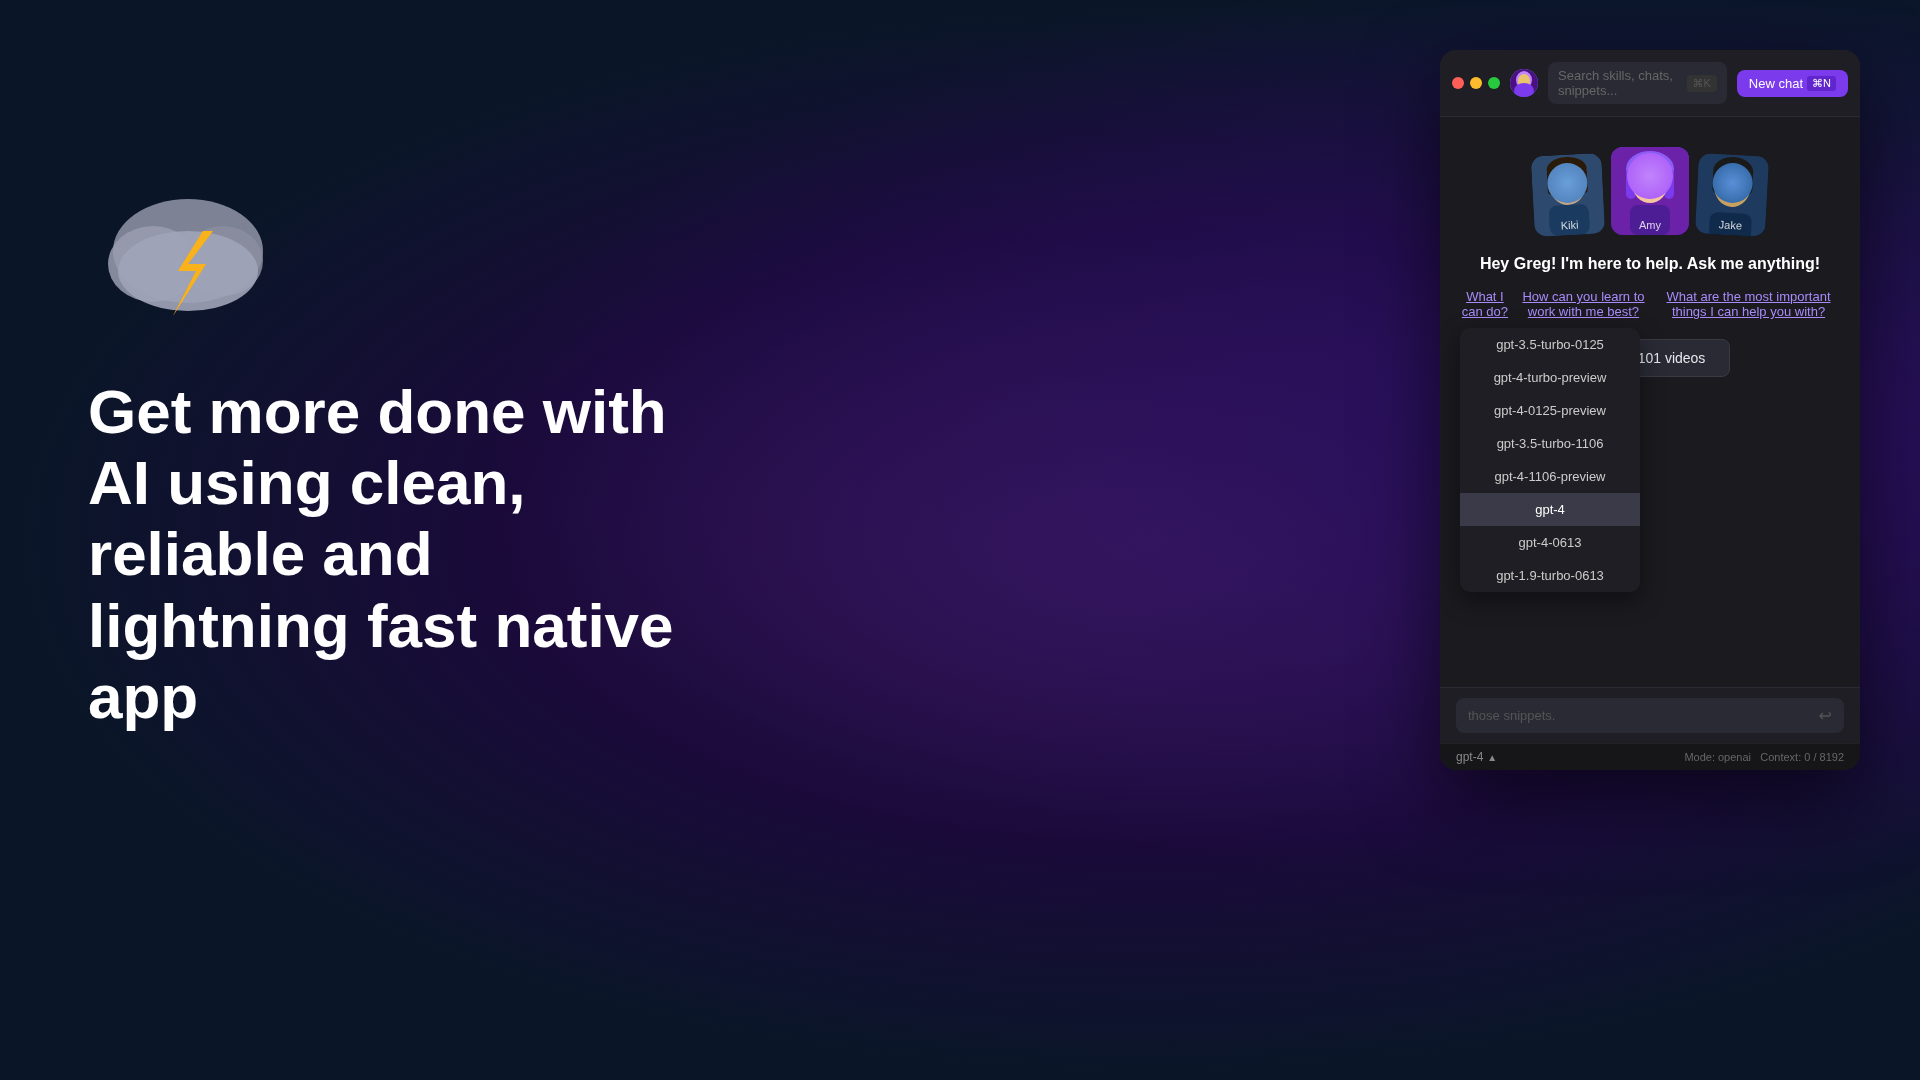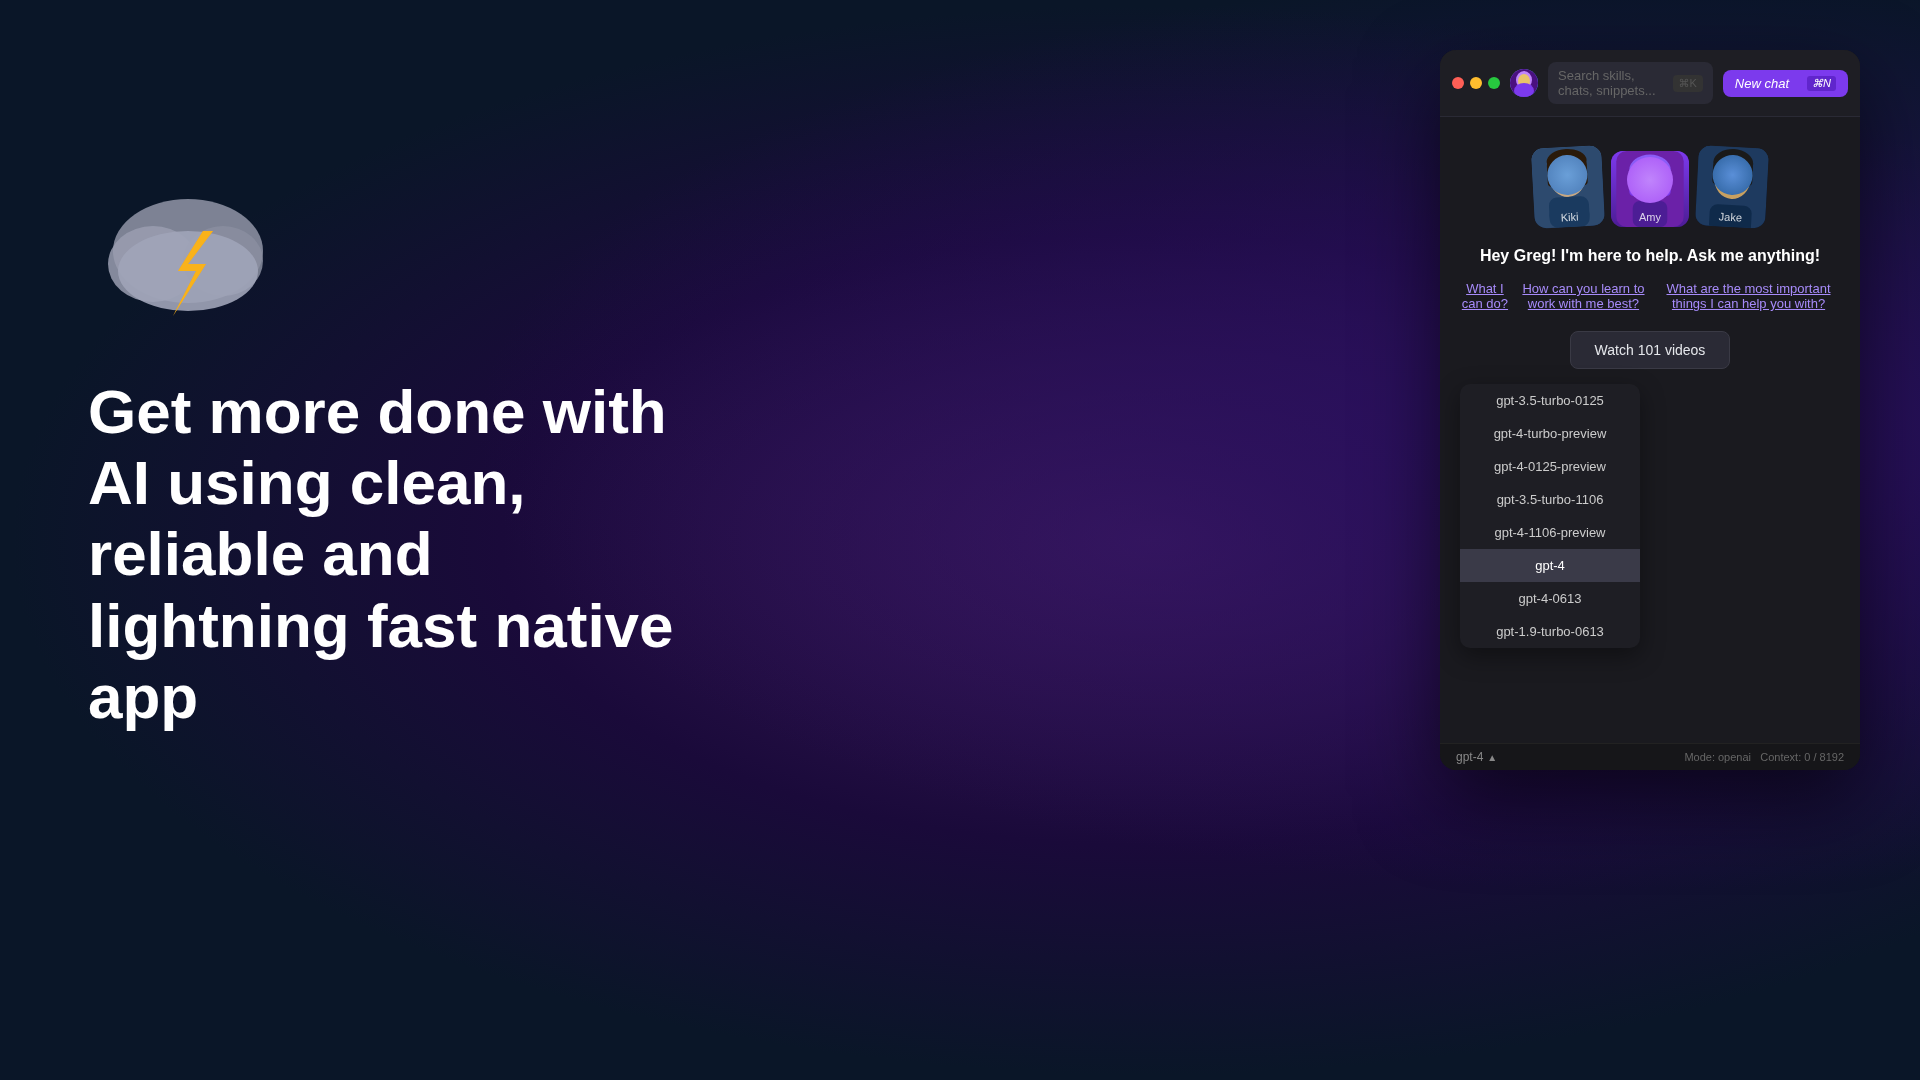--- a/index.html
+++ b/index.html
@@ -147,22 +147,21 @@
       background: #7c3aed;
       color: white;
       border: none;
       border-radius: 8px;
       padding: 6px 12px;
       font-size: 13px;
       font-weight: 500;
       cursor: pointer;
       display: flex;
       align-items: center;
-      gap: 18px;
-      font-style: italic;
+      gap: 4px;
     }
 
     .shortcut-badge {
       background: #6025cc;
       padding: 1px 5px;
       border-radius: 3px;
       font-size: 11px;
     }
 
     
@@ -193,21 +192,21 @@
 
     .agent-avatar-1 {
       background: linear-gradient(135deg, #2d4a6e, #1a2a4a);
       transform: rotate(-3deg);
     }
 
     .agent-avatar-2 {
       background: linear-gradient(135deg, #6b21a8, #3b0764);
       transform: rotate(0deg);
       width: 78px;
-      height: 76px;
+      height: 88px;
     }
 
     .agent-avatar-3 {
       background: linear-gradient(135deg, #1e3a5f, #0f1e35);
       transform: rotate(3deg);
     }
 
     .avatar-face {
       width: 100%;
       height: 100%;
@@ -520,20 +519,27 @@
       <div class="model-item">gpt-4-0125-preview</div>
       <div class="model-item">gpt-3.5-turbo-1106</div>
       <div class="model-item">gpt-4-1106-preview</div>
       <div class="model-item active">gpt-4</div>
       <div class="model-item">gpt-4-0613</div>
       <div class="model-item">gpt-1.9-turbo-0613</div>
     </div>
 
   </div>
 
+  <div class="input-area">
+    <div style="background:#2a2a35; border-radius:8px; padding:8px 12px; display:flex; align-items:center; gap:8px;">
+      <span class="input-placeholder-text">those snippets.</span>
+      <span style="flex:1;"></span>
+      <span style="color:#555;">↩</span>
+    </div>
+  </div>
 
   <div class="status-bar">
     <div class="status-left">
       <span>gpt-4</span>
       <span class="chevron-icon">▲</span>
     </div>
     <div class="status-right">
       <span>Mode: openai</span>
       &nbsp;
       <span>Context: 0 / 8192</span>

